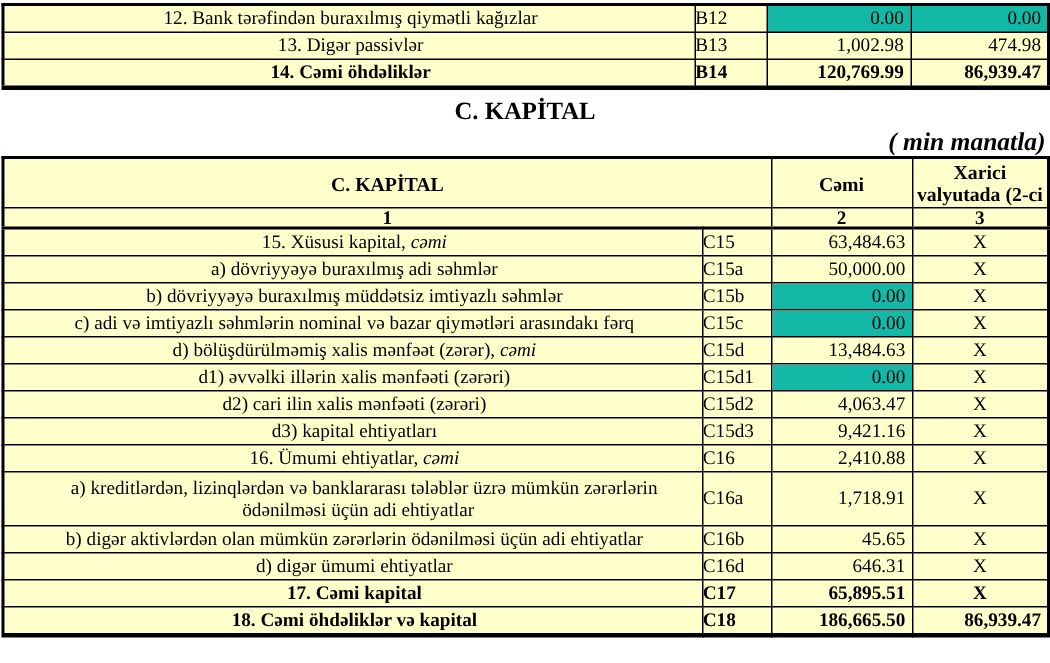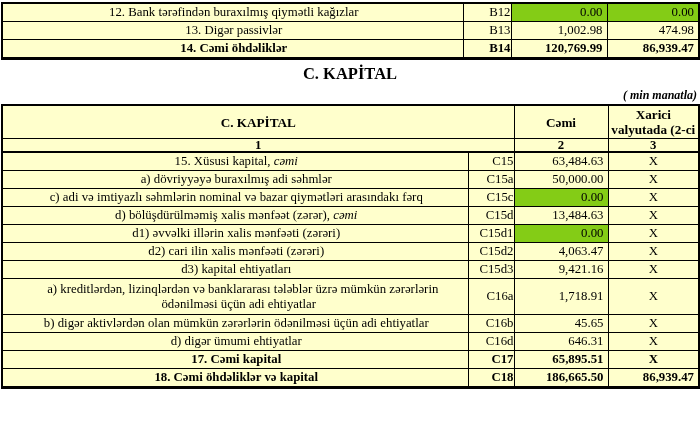--- a/index.html
+++ b/index.html
@@ -25,32 +25,32 @@
   .blk{display:block;line-height:15px;}
   .numrow td{height:12px;font-weight:bold;text-align:center;line-height:12px;
              border-bottom:2px solid #000;}
   .tall td{height:33px;}
 
   
   .lbl{text-align:center;padding:1px 2px 1px 4px;}
   .lvl1{}
   .lvl2{}
   .hang{padding-left:9px;text-indent:8px;}
-  .code{text-align:right;margin-left:44px;}
+  .code{text-align:left;margin-left:44px;}
   .num{text-align:right;padding-right:4px;}
   .xcell{text-align:center;}
-  .white{background:#84cc16;}
+  .white{background:#14b8a6;}
   tr.bold td{font-weight:bold;}
   .it{font-style:italic;}
 
   
   .section-title{position:absolute;left:0;top:63px;width:700px;
       text-align:center;font-weight:bold;font-size:16.5px;line-height:21px;}
   .unit-note{position:absolute;right:3px;top:88px;width:300px;
-      text-align:right;font-weight:bold;font-style:italic;font-size:12px;line-height:14px;}
+      text-align:right;font-weight:bold;font-style:italic;font-size:17px;line-height:14px;}
 </style>
 </head>
 <body>
 
 <table class="t1">
   <colgroup>
       <col style="width:461px">
       <col style="width:48px">
       <col style="width:96px">
       <col style="width:92px">
@@ -108,20 +108,26 @@
     <td class="num">63,484.63</td>
     <td class="xcell">X</td>
   </tr>
   <tr>
     <td class="lbl lvl1">a) dövriyyəyə buraxılmış adi səhmlər</td>
     <td class="code">C15a</td>
     <td class="num">50,000.00</td>
     <td class="xcell">X</td>
   </tr>
   <tr>
+    <td class="lbl lvl1">b) dövriyyəyə buraxılmış müddətsiz imtiyazlı səhmlər</td>
+    <td class="code">C15b</td>
+    <td class="num white">0.00</td>
+    <td class="xcell">X</td>
+  </tr>
+  <tr>
     <td class="lbl lvl1">c) adi və imtiyazlı səhmlərin nominal və bazar qiymətləri arasındakı fərq</td>
     <td class="code">C15c</td>
     <td class="num white">0.00</td>
     <td class="xcell">X</td>
   </tr>
   <tr>
     <td class="lbl lvl1"><span>d) bölüşdürülməmiş xalis mənfəət (zərər), </span><span class="it">cəmi</span></td>
     <td class="code">C15d</td>
     <td class="num">13,484.63</td>
     <td class="xcell">X</td>
@@ -135,20 +141,26 @@
   <tr>
     <td class="lbl lvl2">d2) cari ilin xalis mənfəəti (zərəri)</td>
     <td class="code">C15d2</td>
     <td class="num">4,063.47</td>
     <td class="xcell">X</td>
   </tr>
   <tr>
     <td class="lbl lvl2">d3) kapital ehtiyatları</td>
     <td class="code">C15d3</td>
     <td class="num">9,421.16</td>
+    <td class="xcell">X</td>
+  </tr>
+  <tr>
+    <td class="lbl"><span>16. Ümumi ehtiyatlar, </span><span class="it">cəmi</span></td>
+    <td class="code">C16</td>
+    <td class="num">2,410.88</td>
     <td class="xcell">X</td>
   </tr>
   <tr class="tall">
     <td class="lbl hang">a) kreditlərdən, lizinqlərdən və banklararası  tələblər üzrə mümkün zərərlərin ödənilməsi üçün adi ehtiyatlar</td>
     <td class="code">C16a</td>
     <td class="num">1,718.91</td>
     <td class="xcell">X</td>
   </tr>
   <tr>
     <td class="lbl lvl1">b) digər aktivlərdən olan mümkün zərərlərin ödənilməsi üçün adi ehtiyatlar</td>

